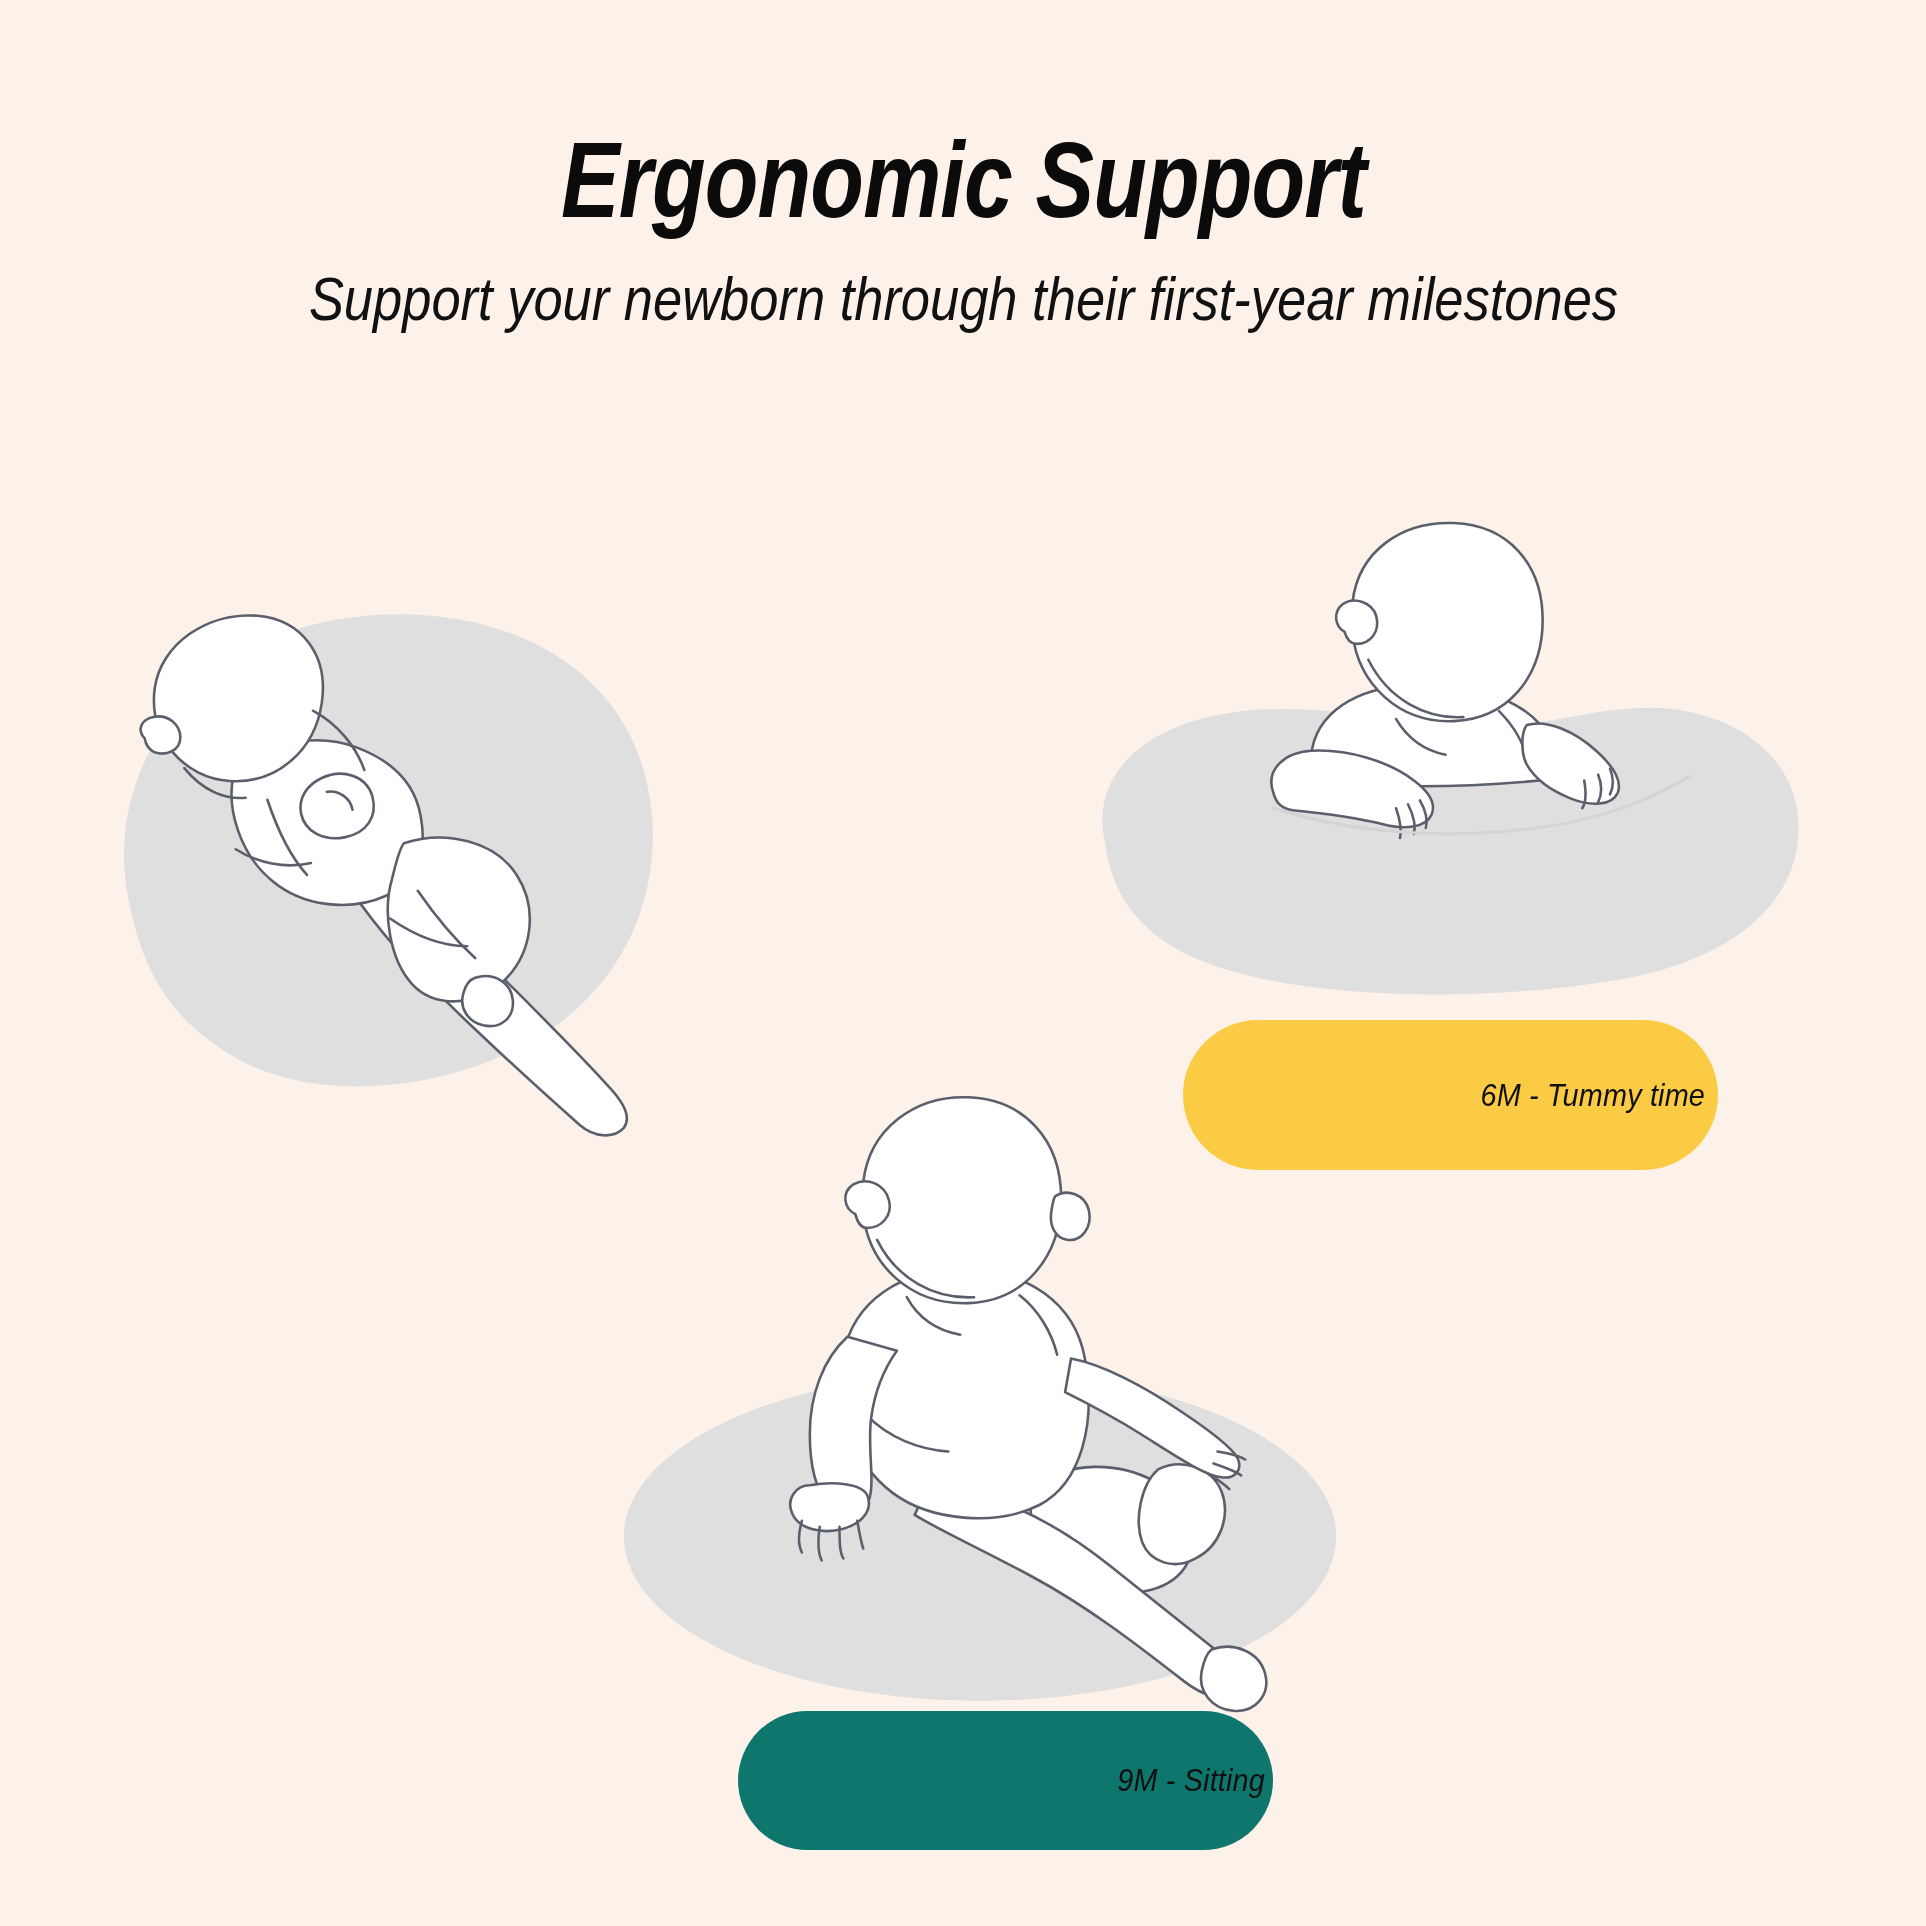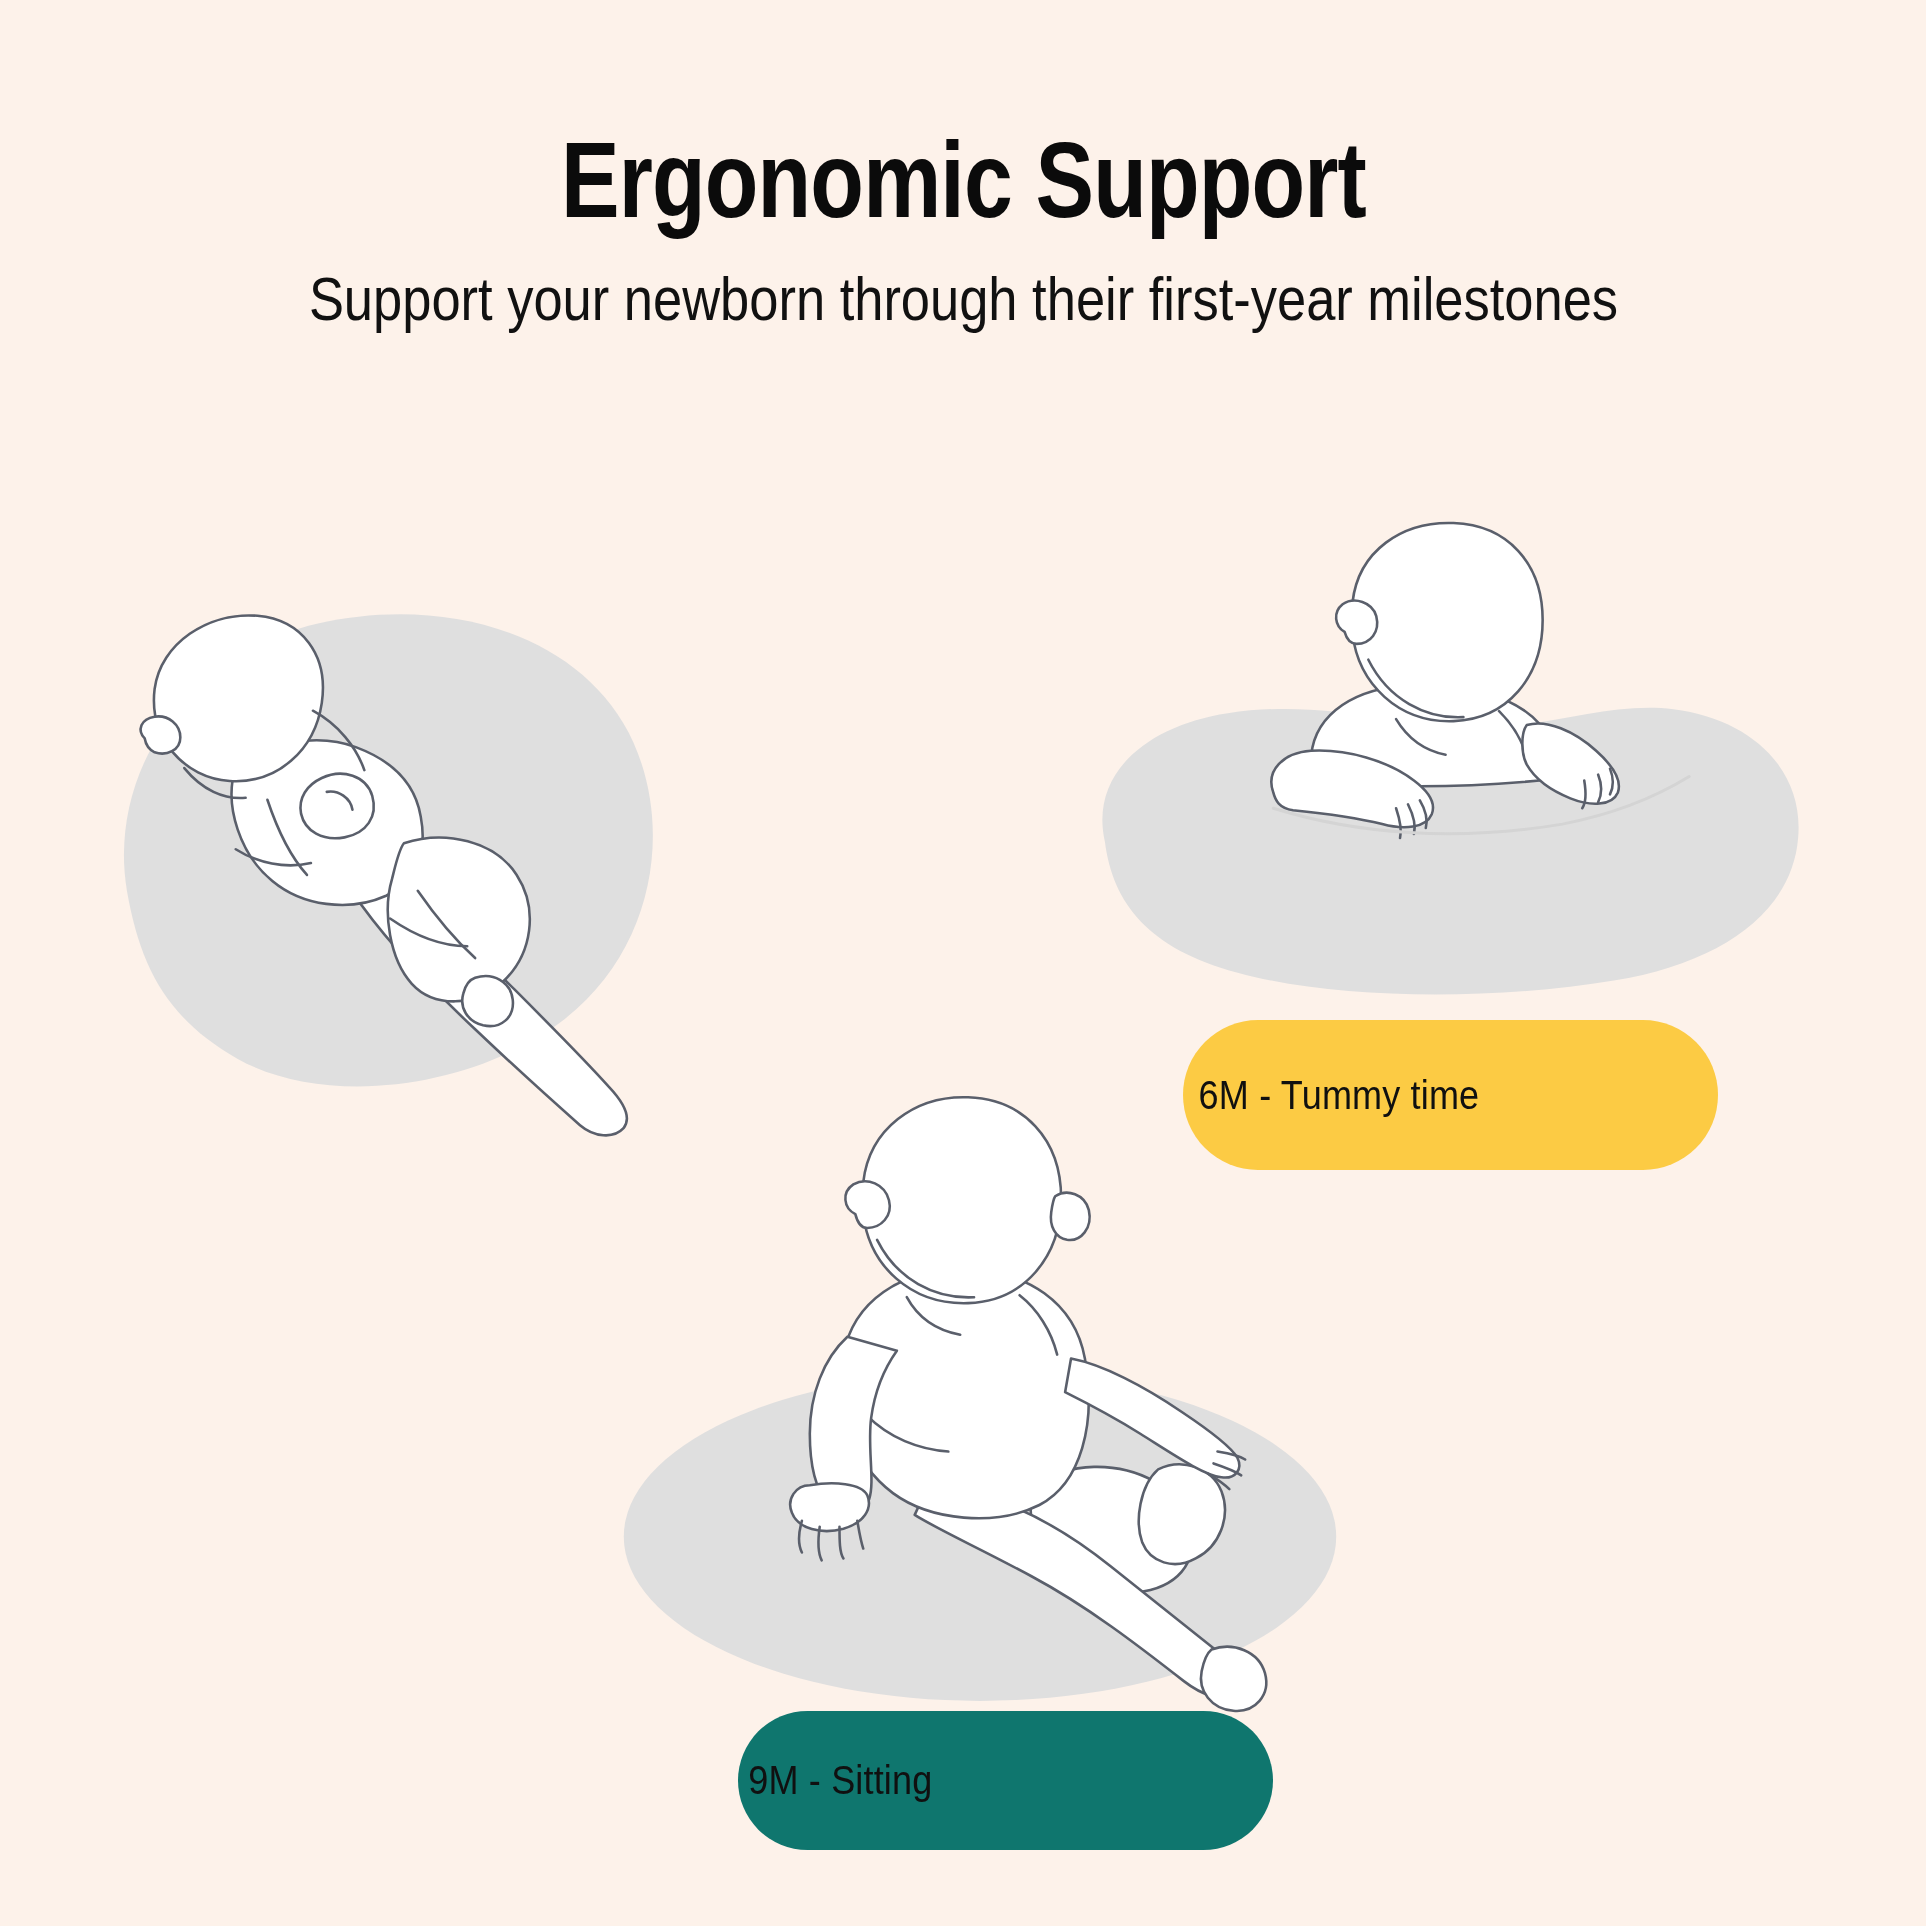--- a/index.html
+++ b/index.html
@@ -12,20 +12,21 @@
     background: #FDF2EA;
     font-family: "Liberation Sans", sans-serif;
     overflow: hidden;
     position: relative;
   }
   .stage {
     position: absolute;
     inset: 0;
     width: 1740px;
     height: 1927px;
+    font-style: italic;
   }
 
   
   .header {
     position: absolute;
     top: 0;
     left: 0;
     width: 1927px;
     text-align: center;
   }
@@ -68,25 +69,25 @@
 
   .pillow { fill: #DFDFDF; }
   .baby   { fill: #FFFFFF; stroke: #5A5F6B; stroke-width: 2.6; stroke-linecap: round; stroke-linejoin: round; }
   .baby-line { fill: none; stroke: #5A5F6B; stroke-width: 2.6; stroke-linecap: round; stroke-linejoin: round; }
 
   
   .pill {
     position: absolute;
     display: flex;
     align-items: center;
-    justify-content: flex-start;
+    justify-content: flex-end;
     border-radius: 989px;
     color: #101010;
     font-family: "Liberation Sans Narrow", "Liberation Sans", sans-serif;
-    font-size: 40px;
+    font-size: 32px;
     font-weight: 400;
     letter-spacing: 0.2px;
     white-space: nowrap;
     user-select: none;
   }
   .pill span { transform: scaleX(0.9); transform-origin: center; display: inline-block; }
 
   #pill-propping {
     left: 149px;  top: 1131px;  width: 535px; height: 149px;
     background: #FCA14F;

